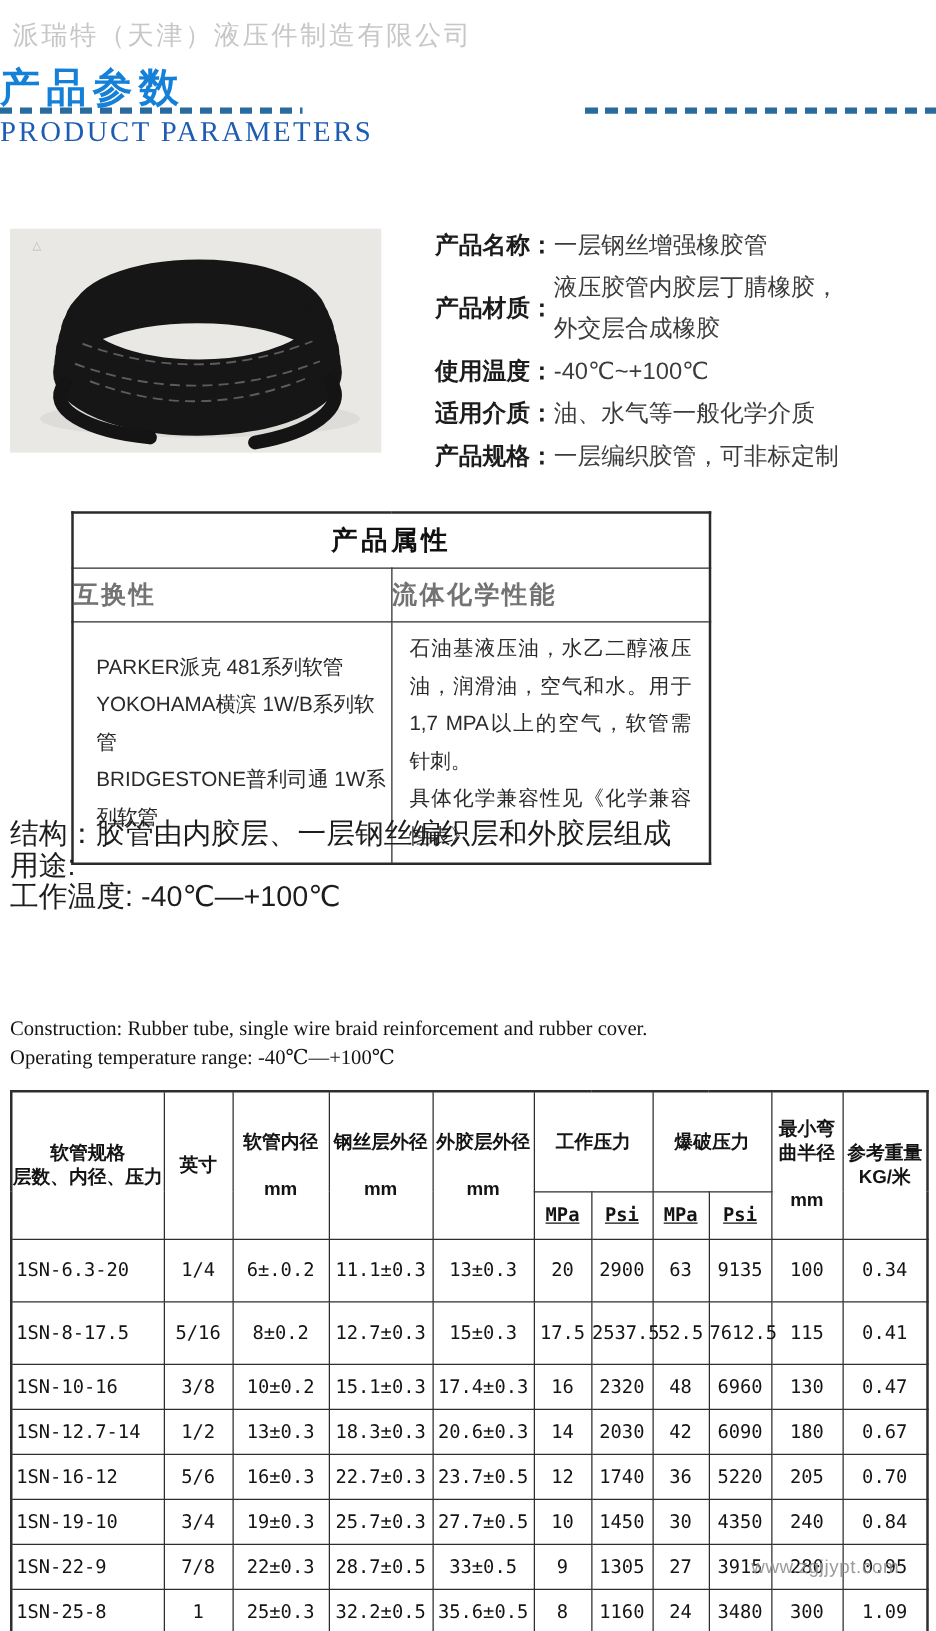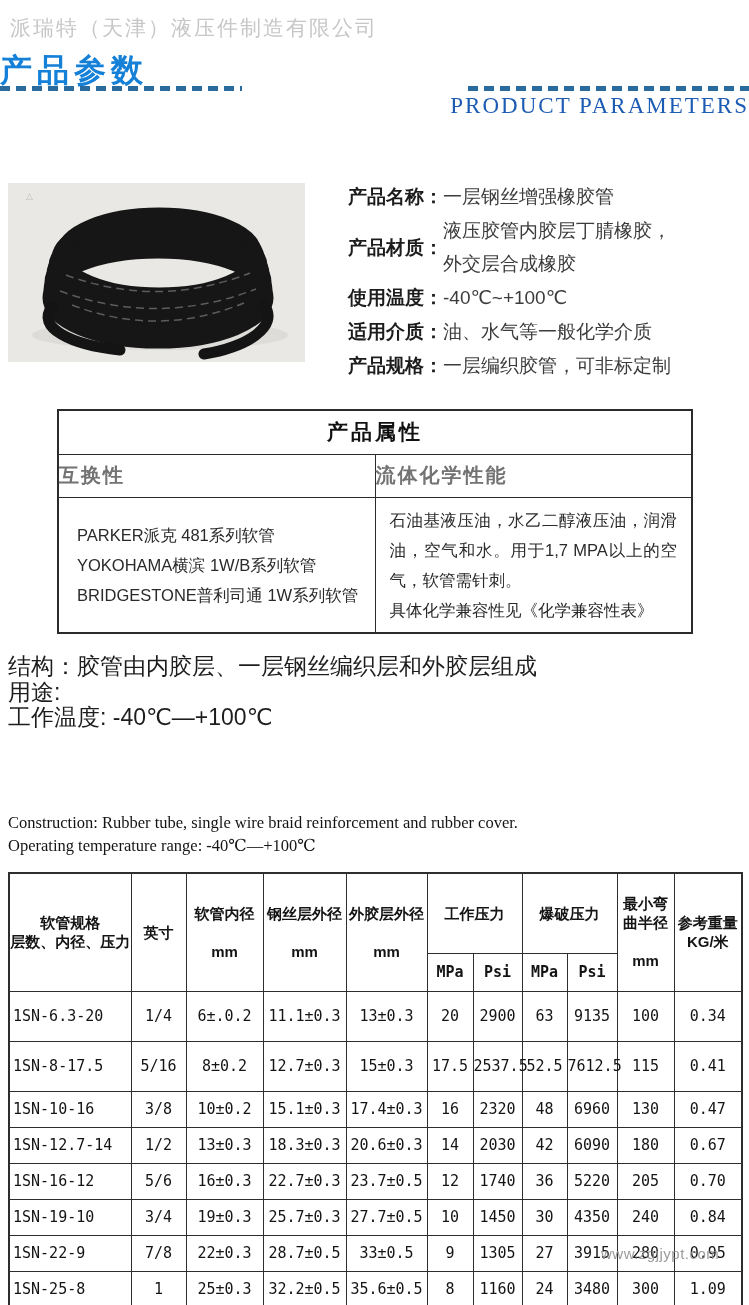--- a/index.html
+++ b/index.html
@@ -11,36 +11,36 @@
   }
 
   
   .company { position:absolute; left:10px; top:14px; font-size:21px; letter-spacing:2px; color:#c7c7c7; }
   .title-cn { position:absolute; left:0; top:49px; width:100%; text-align:left;
               font-size:32px; font-weight:bold; letter-spacing:5px; color:#1480d8; }
   .dash { position:absolute; top:86px; height:5px;
           background:repeating-linear-gradient(90deg,#2a6b9e 0 10px, transparent 10px 16px); }
   .dash-left  { left:0; width:242px; }
   .dash-right { left:468px; width:281px; }
-  .title-en { position:absolute; left:0; top:93px; width:100%; text-align:right;
+  .title-en { position:absolute; left:0; top:93px; width:100%; text-align:left;
               font-family:"Liberation Serif","DejaVu Serif",serif;
               font-size:23px; letter-spacing:2px; color:#1d5cb3; }
 
   
   .product-image { position:absolute; left:8px; top:183px; width:297px; height:179px; background:#e9e8e5; }
   .img-mark { position:absolute; left:18px; top:8px; font-size:9px; color:#bcbcbc; }
 
   
   .product-info { position:absolute; left:348px; top:180px; width:395px; }
   .pi-row { display:flex; align-items:center; margin-bottom:1px; }
   .pi-label { flex:0 0 auto; font-size:19px; font-weight:bold; color:#1c1c1c; line-height:33px; }
   .pi-value { font-size:19px; color:#3c3c3c; line-height:33px; white-space:pre-line; }
 
   
-  table.attr { position:absolute; left:57px; top:409px; width:636px;
+  table.attr { position:absolute; left:57px; top:409px; width:512px;
                border-collapse:collapse; border:2px solid #2b2b2b;padding-left:13px; }
   table.attr th, table.attr td { border:1px solid #2b2b2b; }
   .attr-title { height:44px; text-align:center; font-family:"Liberation Serif","DejaVu Serif",serif;
                 font-size:21px; font-weight:bold; letter-spacing:3px; color:#111; }
   .attr-h { height:43px; width:50%; text-align:left; font-family:"Liberation Serif","DejaVu Serif",serif;
             font-size:20px; font-weight:bold; letter-spacing:2px; color:#737373; }
   .attr-c1 { height:136px; vertical-align:middle; padding-left:18px;
              font-size:16.5px; color:#2a2a2a; line-height:30px; }
   .attr-c2 { vertical-align:middle; padding:6px 14px;
              font-size:16.5px; color:#2a2a2a; line-height:30px; text-align:justify; }
@@ -53,21 +53,21 @@
              font-size:16.5px; color:#141414; line-height:22.5px; }
   .desc-en .justify { text-align:justify; }
 
   
   table.spec { position:absolute; left:8px; top:872px; width:733px;
                border-collapse:collapse; table-layout:fixed;
                border:2px solid #2e2e2e; color:#141414; }
   table.spec th, table.spec td { border:1px solid #2e2e2e; text-align:center; vertical-align:middle; padding:0; }
   table.spec thead th { font-size:15px; font-weight:bold; white-space:pre-line; line-height:19px; }
   table.spec tr.h1 th { height:80px; }
-  table.spec tr.h2 th { height:38px; font-family:"DejaVu Sans Mono","Liberation Mono",monospace; }
+  table.spec tr.h2 th { height:38px; font-family:"DejaVu Sans Mono","Liberation Mono",monospace;text-decoration:underline; }
   table.spec tbody td { font-family:"DejaVu Sans Mono","Liberation Mono",monospace; font-size:15px; }
   table.spec tbody tr { height:36px; }
   table.spec tbody tr:nth-child(1), table.spec tbody tr:nth-child(2) { height:50px; }
   table.spec tbody td:first-child { text-align:left; padding-left:3px; }
 
   .watermark { position:absolute; left:601px; top:1245px; font-size:15px;
                color:rgba(145,145,145,0.9); letter-spacing:0.5px; z-index:5; }
 </style>
 </head>
 <body>

